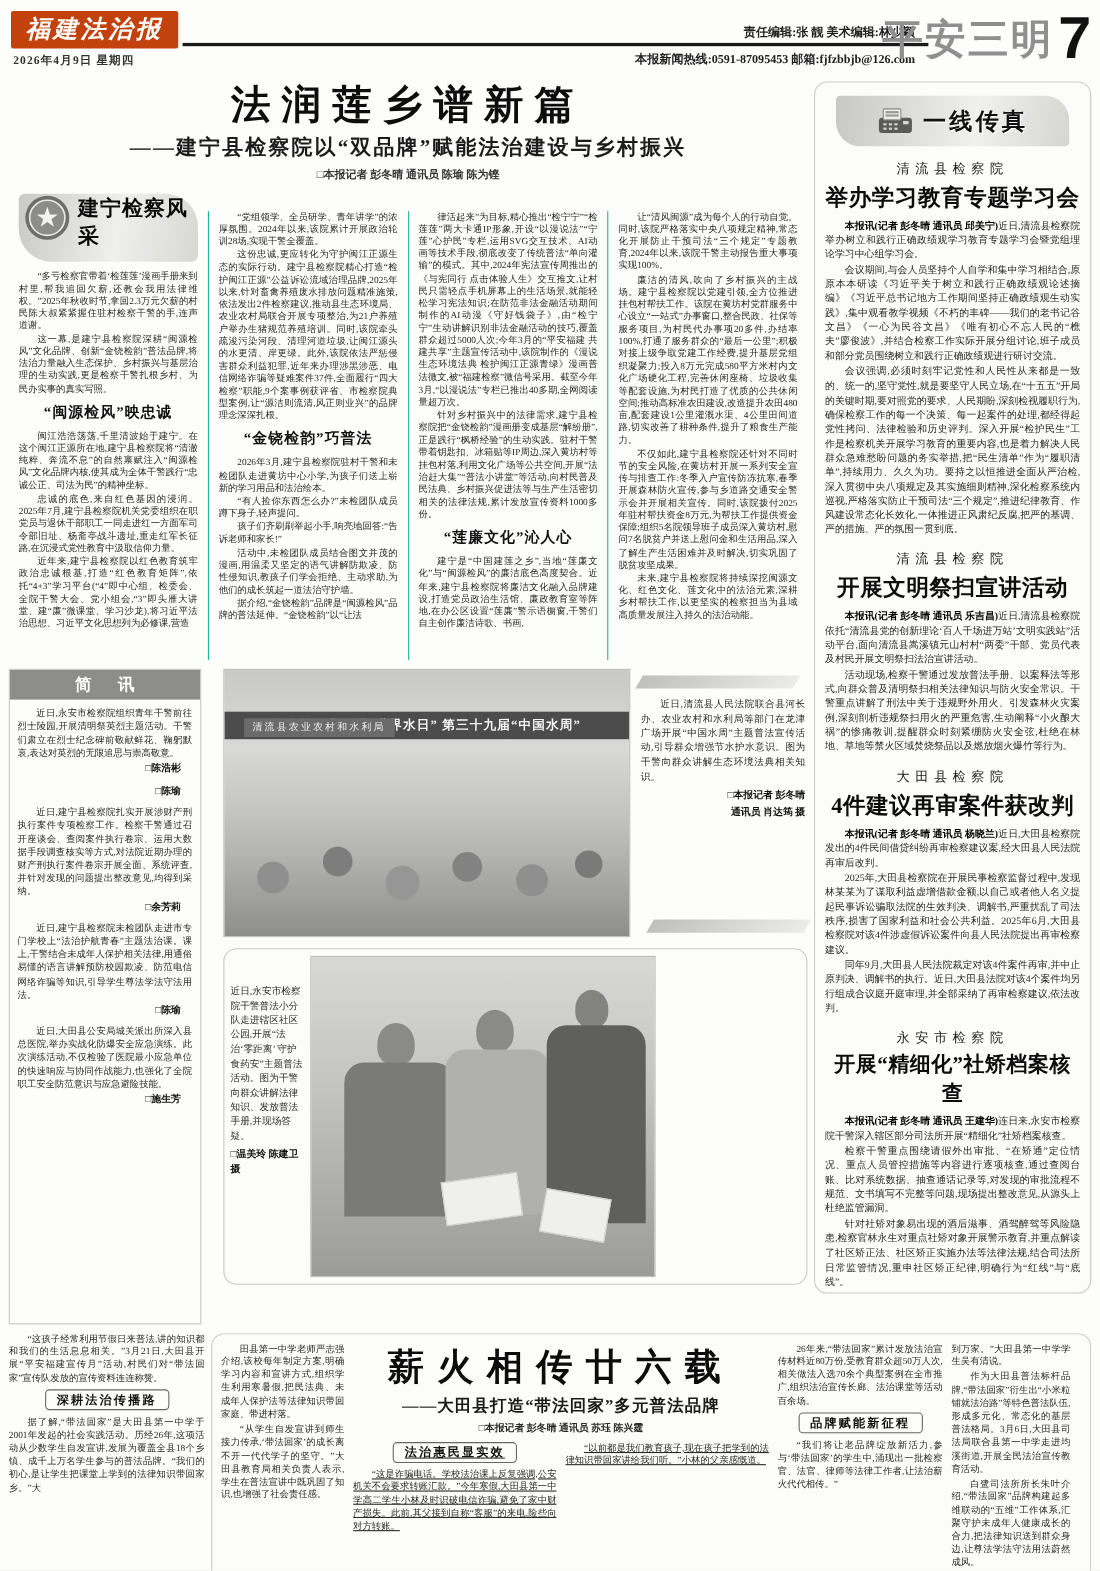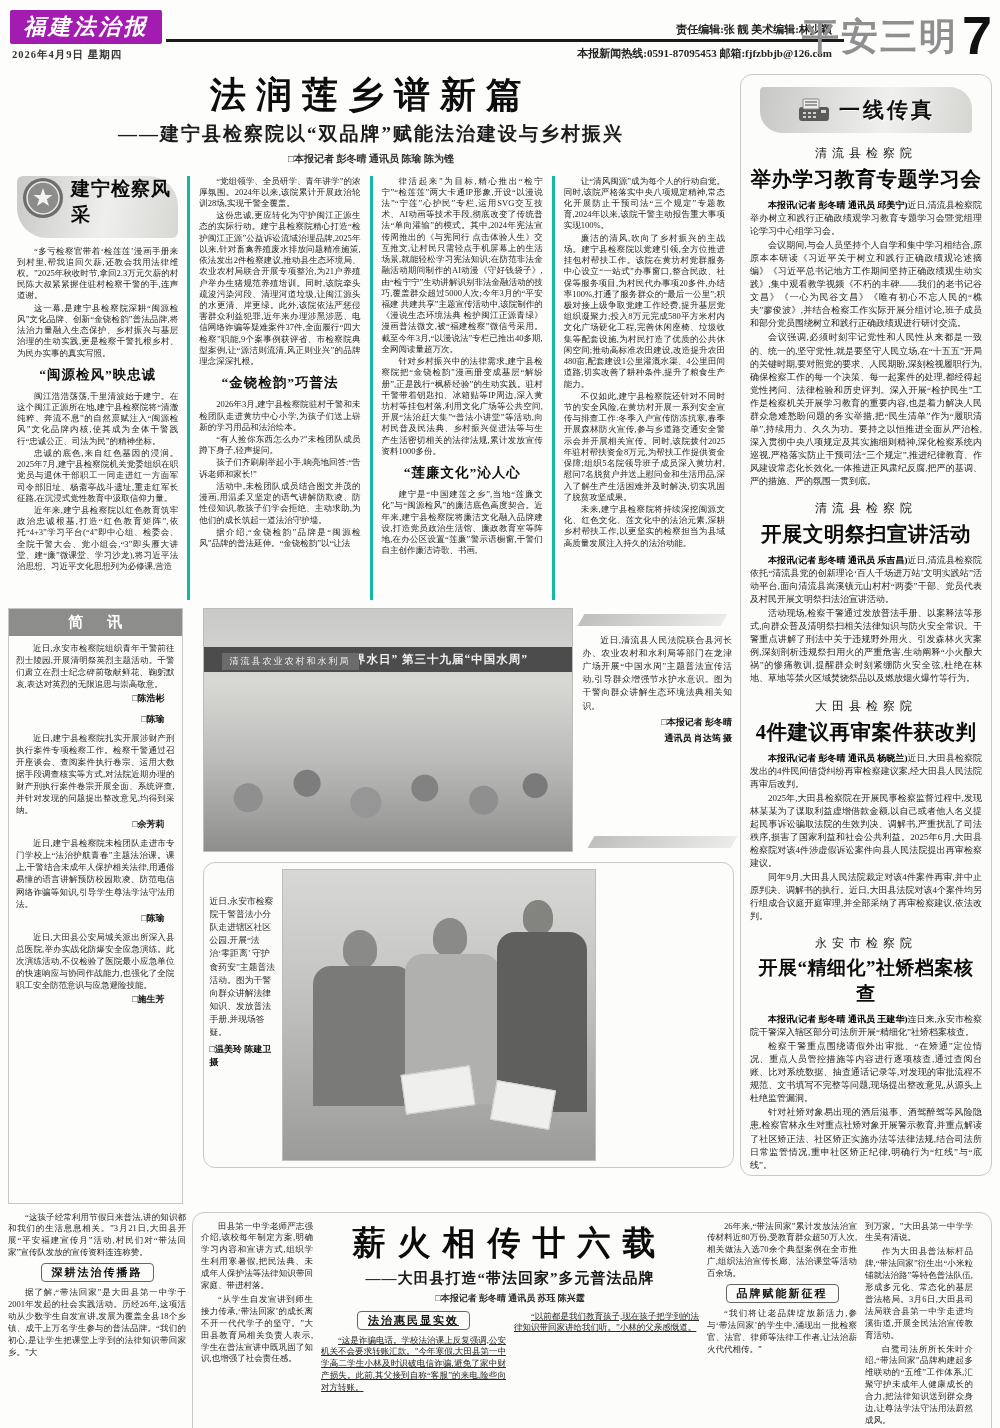--- a/index.html
+++ b/index.html
@@ -2,21 +2,21 @@
 <html><head>
 <meta charset="utf-8">
 <style>
   * { margin:0; padding:0; box-sizing:border-box; }
   html,body { background:#e8e8e6; }
   body { font-family:"Liberation Serif", serif; color:#2b2b2b; }
   .page { width:1000px; height:1428px; background:#fdfdfc; margin:0 auto; padding:8px 8px 0; overflow:hidden; position:relative; }
 
   
   .masthead { position:relative; height:58px; }
-  .logo-box { position:absolute; left:2px; top:2px; width:152px; height:34px; background:#a21caf; color:#fff;
+  .logo-box { position:absolute; left:2px; top:2px; width:152px; height:34px; background:#c2410c; color:#fff;
     display:flex; align-items:center; justify-content:center; font-weight:bold; font-size:22px; letter-spacing:3px;
     font-style:italic; border-radius:2px; }
   .mast-date { position:absolute; left:4px; top:40px; font-size:10.5px; font-weight:bold; color:#333; letter-spacing:1px; }
   .mast-rule { position:absolute; left:158px; right:148px; top:31px; height:2.5px; background:#1a1a1a; }
   .mast-editors { position:absolute; right:160px; top:14px; font-size:11px; font-weight:bold; color:#222; }
   .mast-hotline { position:absolute; right:160px; top:38px; font-size:11px; font-weight:bold; color:#222; }
   .mast-right { position:absolute; right:0; top:0; display:flex; align-items:flex-start; gap:4px; }
   .section-title { font-size:37px; font-weight:bold; color:#8f8f8f; letter-spacing:2px; line-height:58px; }
   .page-num { font-size:54px; font-weight:bold; color:#111; line-height:54px; font-family:"Liberation Sans",sans-serif; }
 
@@ -26,21 +26,21 @@
   .fax-col { width:252px; height:1102px; border:1px solid #c9c9c6; border-radius:12px; background:#fcfcfa;
     padding:10px 9px; overflow:hidden; }
 
   
   .feat-head { text-align:center; padding:2px 0 6px; }
   .feat-title { font-size:36px; font-weight:bold; color:#0d0d0d; letter-spacing:10px; line-height:1.1; }
   .feat-sub { font-size:19px; font-weight:bold; color:#1c1c1c; margin-top:5px; letter-spacing:2px; }
   .feat-by { font-size:10px; font-weight:bold; color:#333; margin-top:5px; }
   .fcols { display:flex; margin-top:4px; height:424px; overflow:hidden; }
   .fcol { flex:1 1 0; padding:0 9px; overflow:hidden; }
-  .fcol + .fcol { border-left:3px solid #14b8a6; }
+  .fcol + .fcol { border-left:1px solid #14b8a6;margin-top:16px; }
   .fcol p, .brief p, .fax-col p, .bottom p, .cap1 p { font-size:8.5px; line-height:1.32; text-align:justify; text-indent:2em; color:#262626; }
   .fcol p { margin-bottom:1px; }
   .fsub { text-align:center; font-size:13.5px; font-weight:bold; color:#111; margin:7px 0; letter-spacing:1px; }
   .badge1 { position:relative; height:62px; margin-bottom:8px; background:linear-gradient(100deg,#c9c9c7 0%,#efefed 55%,#d7d7d4 100%);
     border-radius:6px 30px 6px 30px; display:flex; align-items:flex-start; gap:6px; padding:0 4px; }
   .badge1-label { font-size:19px; font-weight:bold; color:#0a0a0a; letter-spacing:1px; }
 
   
   .below { display:flex; gap:20px; margin-top:8px; }
   .briefs { width:178px; height:596px; border:1px solid #c6c6c3; overflow:hidden; }

